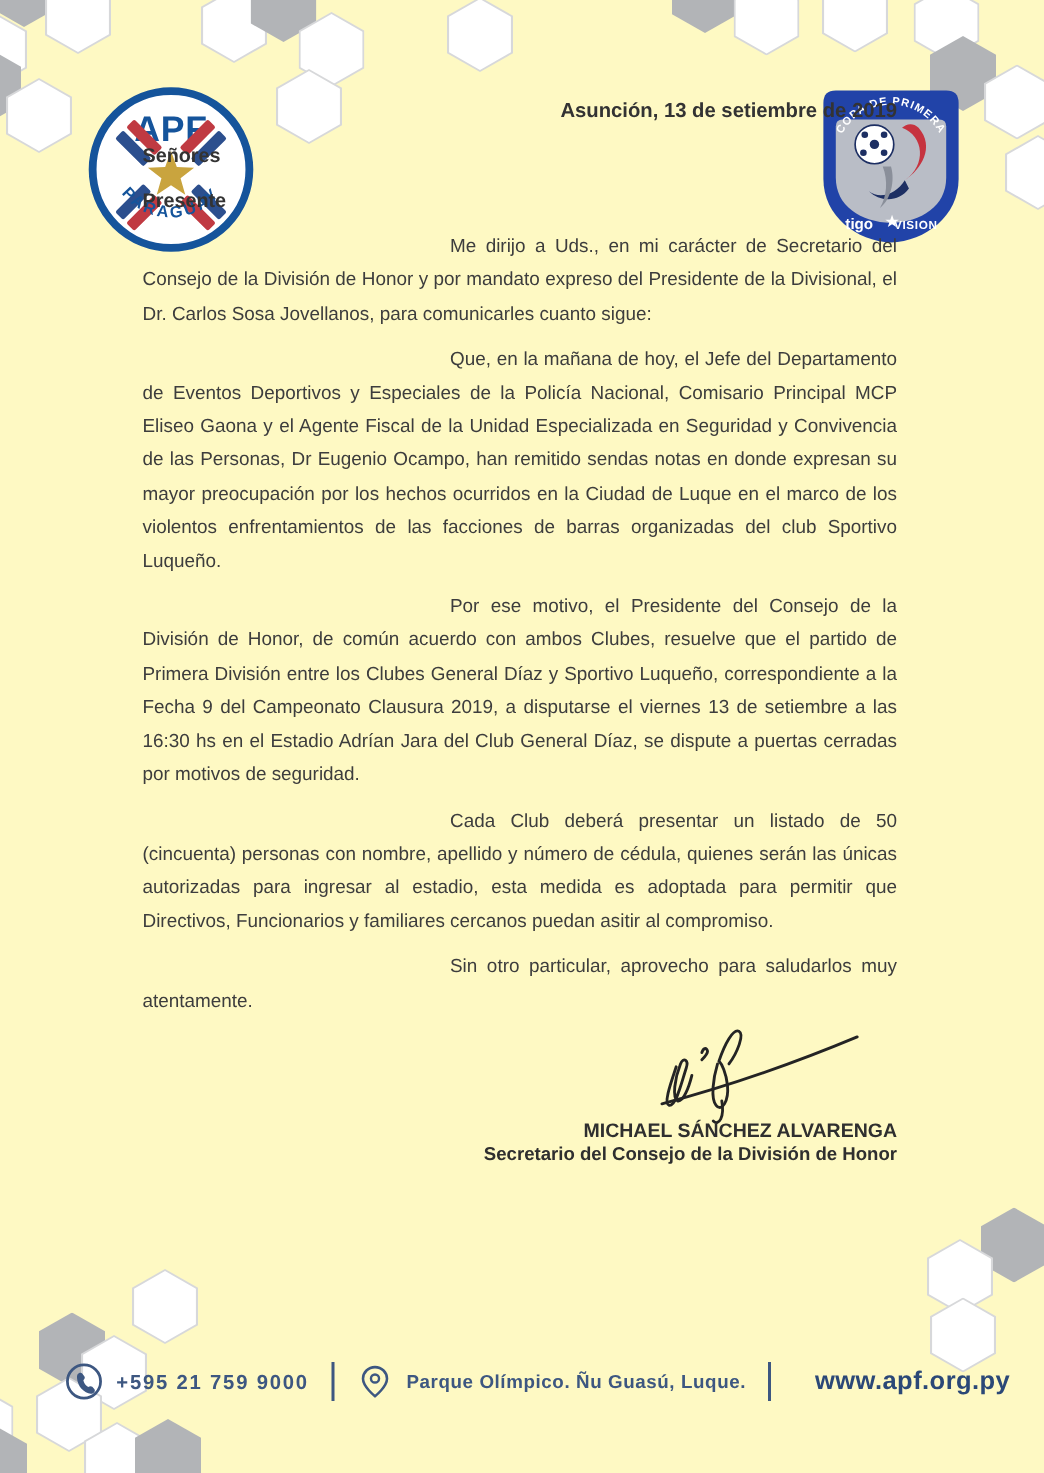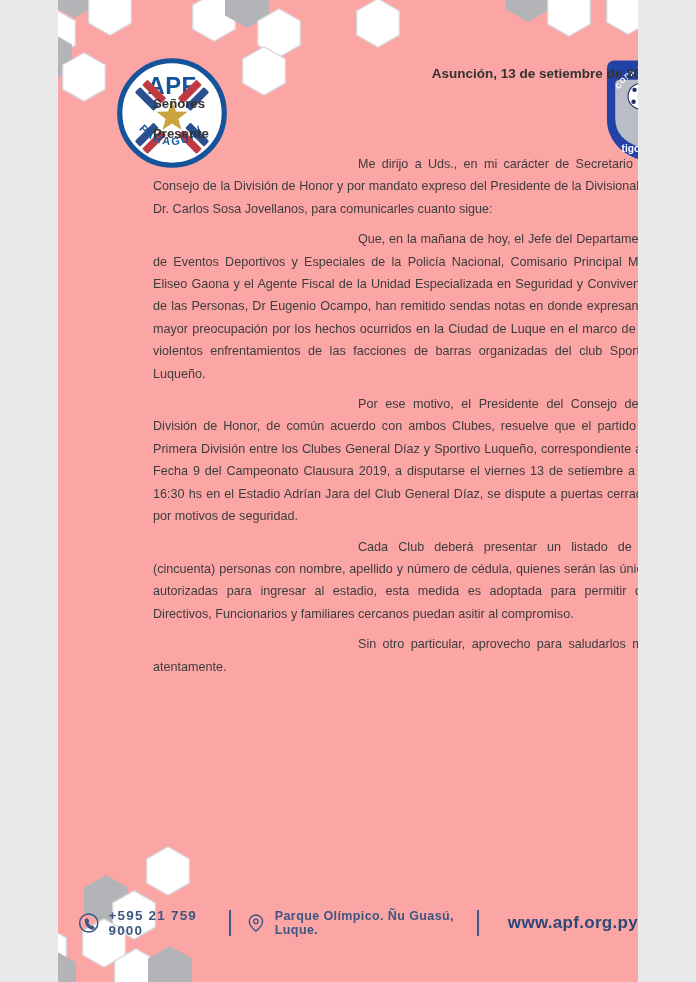--- a/index.html
+++ b/index.html
@@ -1,19 +1,19 @@
 <!DOCTYPE html>
 <html lang="es"><head>
 <meta charset="utf-8">
 <style>
   html,body { margin:0; padding:0; background:#e9e9e9; }
   * { box-sizing:border-box; }
   .page {
-    position:relative; width:580px; height:982px; margin:0 auto;
-    background:#fca5a5; overflow:hidden;
+    position:relative; width:696px; height:982px; margin:0 auto;
+    background:#fef9c3; overflow:hidden;
     font-family:"Liberation Sans","DejaVu Sans",sans-serif;
   }
   
   .hex { position:absolute; width:44px; height:50px; z-index:0;
          clip-path:polygon(50% 0,100% 25%,100% 75%,50% 100%,0 75%,0 25%); }
   .hex.gray { background:#b2b4b7; }
   .hex.outline { background:#d7d8da; }
   .hex.outline::after { content:""; position:absolute; inset:1.4px; background:#fff;
          clip-path:polygon(50% 0,100% 25%,100% 75%,50% 100%,0 75%,0 25%); }
   
@@ -133,20 +133,35 @@
       </p>
     </div>
 
 
     <p class="body-par">Me dirijo a Uds., en mi carácter de Secretario del Consejo de la División de Honor y por mandato expreso del Presidente de la Divisional, el Dr. Carlos Sosa Jovellanos, para comunicarles cuanto sigue:</p>
     <p class="body-par">Que, en la mañana de hoy, el Jefe del Departamento de Eventos Deportivos y Especiales de la Policía Nacional, Comisario Principal MCP Eliseo Gaona y el Agente Fiscal de la Unidad Especializada en Seguridad y Convivencia de las Personas, Dr Eugenio Ocampo, han remitido sendas notas en donde expresan su mayor preocupación por los hechos ocurridos en la Ciudad de Luque en el marco de los violentos enfrentamientos de las facciones de barras organizadas del club Sportivo Luqueño.</p>
     <p class="body-par">Por ese motivo, el Presidente del Consejo de la División de Honor, de común acuerdo con ambos Clubes, resuelve que el partido de Primera División entre los Clubes General Díaz y Sportivo Luqueño, correspondiente a la Fecha 9 del Campeonato Clausura 2019, a disputarse el viernes 13 de setiembre a las 16:30 hs en el Estadio Adrían Jara del Club General Díaz, se dispute a puertas cerradas por motivos de seguridad.</p>
     <p class="body-par">Cada Club deberá presentar un listado de 50 (cincuenta) personas con nombre, apellido y número de cédula, quienes serán las únicas autorizadas para ingresar al estadio, esta medida es adoptada para permitir que Directivos, Funcionarios y familiares cercanos puedan asitir al compromiso.</p>
     <p class="body-par">Sin otro particular, aprovecho para saludarlos muy atentamente.</p>
 
+    <div class="sig-area">
+      <svg class="scribble" viewBox="0 0 160 80">
+        <g fill="none" stroke="#242424" stroke-width="2" stroke-linecap="round">
+          <path d="M14,62 C44,54 96,38 151,15"></path>
+          <path d="M24,36 C20,48 15,62 19,63 C24,64 28,46 31,37 C33,31 29,29 27,34 C23,44 21,58 25,60 C29,61 33,50 35,42"></path>
+          <path d="M42,26 C43,23 45,22 46,25 C46,27 44,29 42,31"></path>
+          <path d="M53,34 C50,44 48,58 52,63 C56,68 61,60 60,49 C59,40 56,34 54,32 C58,20 64,9 68,11 C72,13 67,26 61,34"></path>
+          <path d="M56,60 C58,71 54,78 50,74"></path>
+        </g>
+      </svg>
+      <div class="signer">
+        <p class="name">MICHAEL SÁNCHEZ ALVARENGA</p>
+        <p class="role">Secretario del Consejo de la División de Honor</p>
+      </div>
+    </div>
   </div>
 
   <div class="footer">
     <div class="grp">
       <svg class="ic" width="26" height="26" viewBox="0 0 24 24">
         <circle cx="12" cy="12" r="10.2" fill="none" stroke="#3d5781" stroke-width="1.7"></circle>
         <path d="M8.2,7.4 C9.4,6.2 10.4,6.4 11,7.2 L12.2,8.8 C12.8,9.6 12.4,10.6 11.6,11.2 C11.9,12.9 13.1,14.6 14.6,15.4 C15.4,14.8 16.4,14.6 17.1,15.3 L18.2,16.5 C19,17.3 18.8,18.3 17.8,19 C16,20.4 12.6,18.8 10.3,16.3 C8,13.8 7,8.6 8.2,7.4 Z" fill="#3d5781"></path>
       </svg>
       <span class="phone-text">+595 21 759 9000</span>
     </div>

